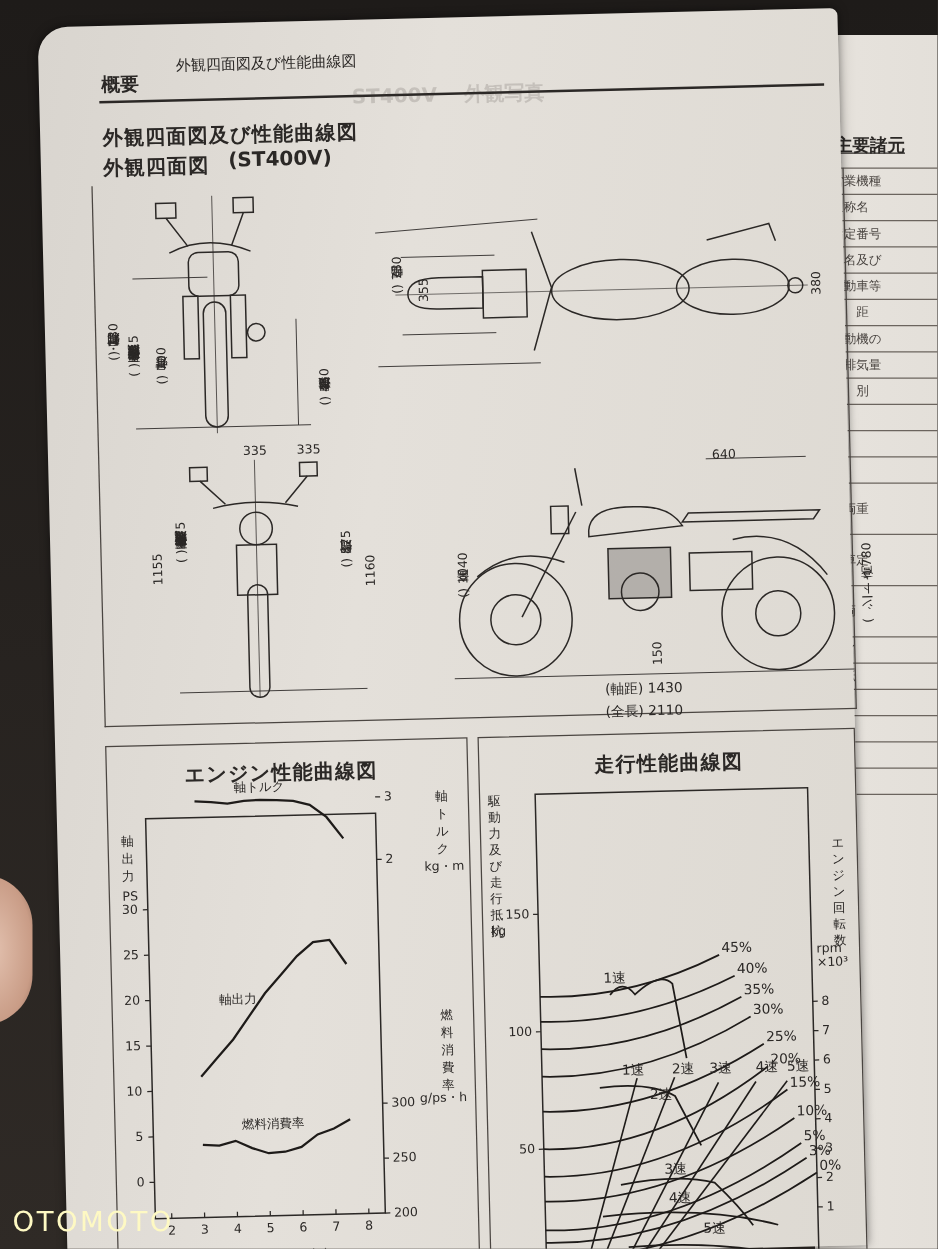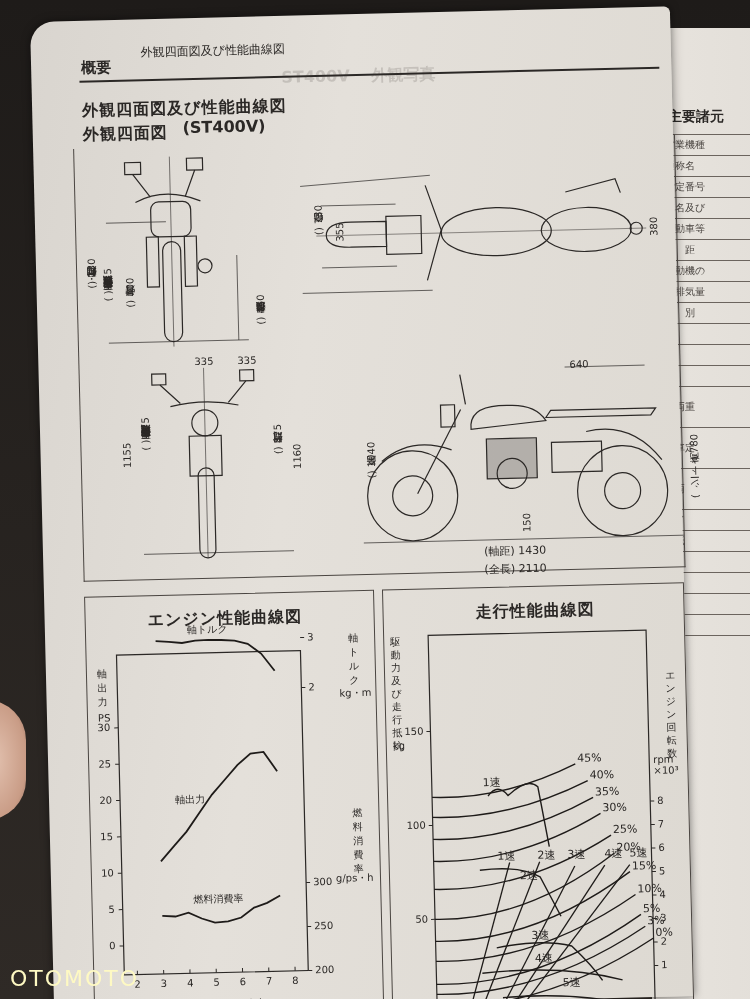--- a/index.html
+++ b/index.html
@@ -14,21 +14,21 @@
   .title1{position:absolute;left:50px;top:80px;font-size:16px;font-weight:bold;letter-spacing:1px;}
   .title2{position:absolute;left:50px;top:104px;font-size:16px;font-weight:bold;letter-spacing:1px;}
   .model{position:absolute;left:150px;top:100px;font-size:16px;font-weight:bold;}
   .ghost{position:absolute;color:rgba(60,55,50,.18);font-weight:bold;font-size:16px;}
   .box{position:absolute;border:1.5px solid #4a4541;}
   .dim{position:absolute;font-size:10px;color:#2b2826;white-space:nowrap;}
   .vert{writing-mode:vertical-rl;}
   svg{position:absolute;overflow:visible;}
   .chart-title{position:absolute;font-size:16px;font-weight:bold;letter-spacing:1px;}
   .ax{position:absolute;font-size:10px;}
-  .spec-title{position:absolute;left:16px;top:80px;font-size:14px;font-weight:bold;}
+  .spec-title{position:absolute;left:16px;top:80px;font-size:14px;font-weight:bold;text-decoration:underline;}
   .spec-table{position:absolute;left:8px;top:106px;width:110px;border-collapse:collapse;font-family:"DejaVu Serif",serif;font-size:10px;color:#4a4541;}
   .spec-table td{border:1px solid #6b645e;padding:3px 4px;height:14px;white-space:nowrap;}
   .watermark{position:absolute;left:10px;top:966px;color:#fef9c3;font-size:22px;font-weight:normal;letter-spacing:2px;font-family:"DejaVu Sans",sans-serif;}
 </style>
 </head>
 <body>
 
 <div class="bg-dark"></div>
 <div class="page2">
   <div class="spec-title">主要諸元</div>

